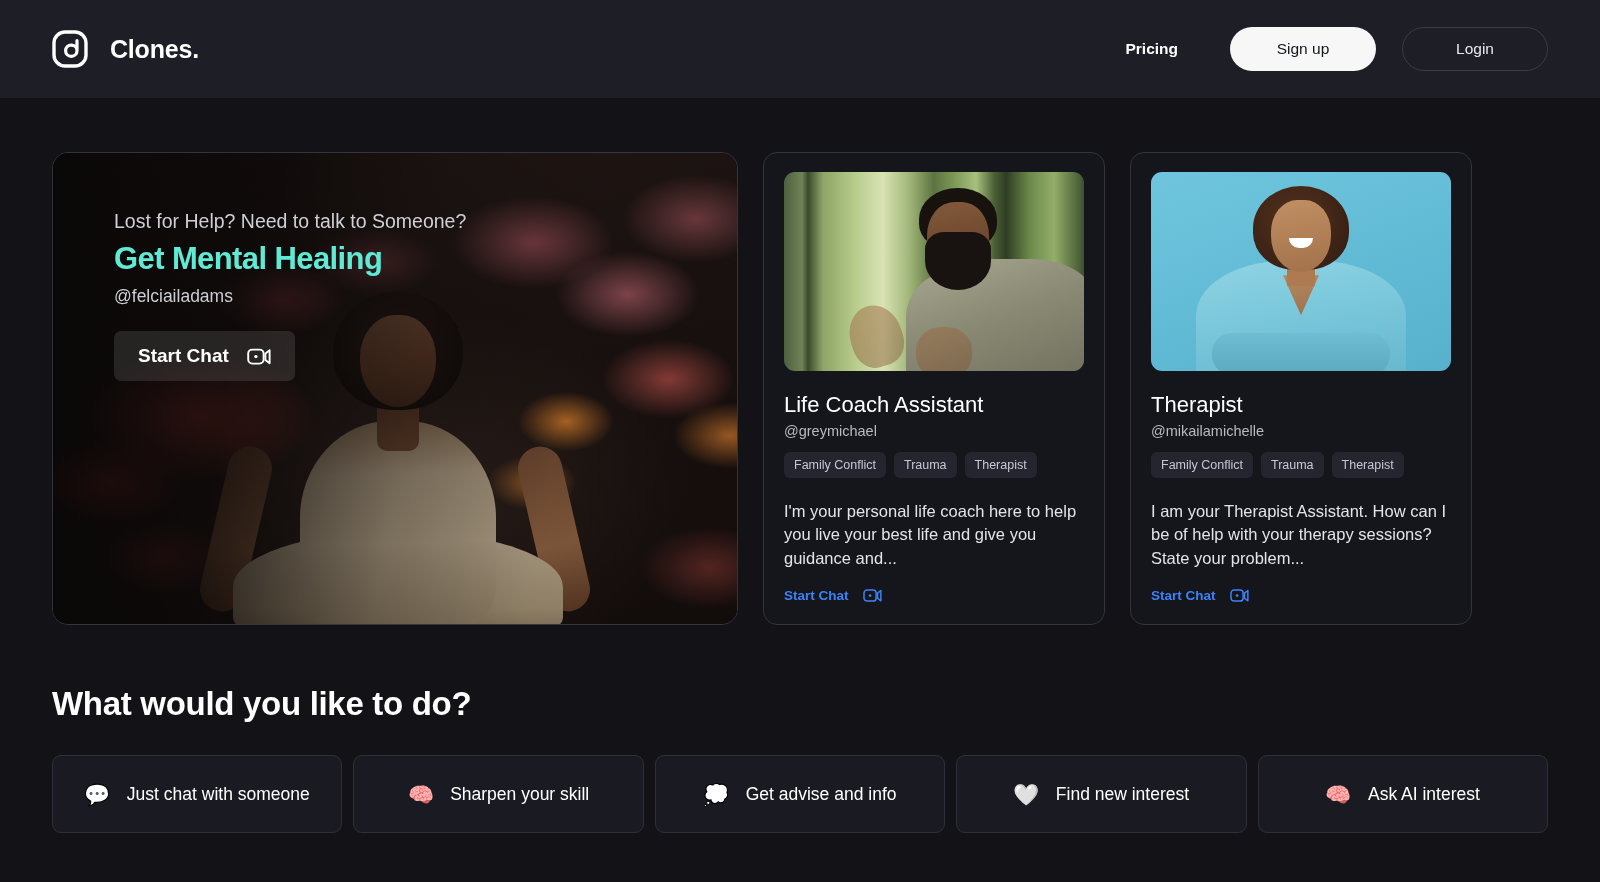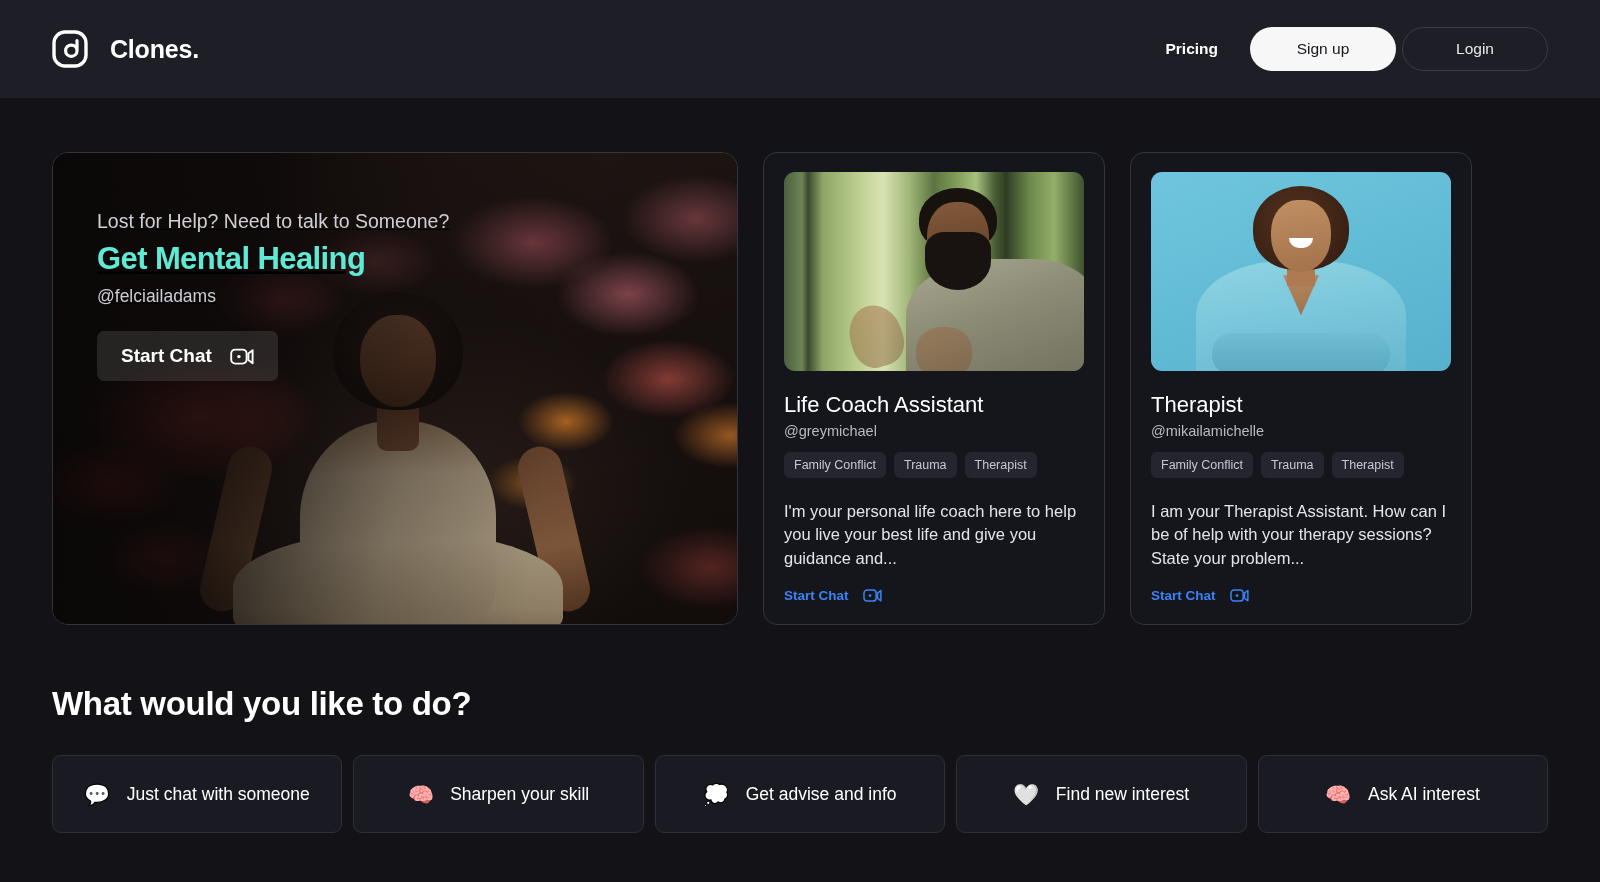--- a/index.html
+++ b/index.html
@@ -19,21 +19,21 @@
     padding: 0 52px;
     position: relative;
   }
   .brand { display: flex; align-items: center; gap: 22px; }
   .logo-mark { width: 36px; height: 38px; display: block; }
   .brand-name {
     color: #ffffff; font-size: 25px; font-weight: bold; letter-spacing: -0.2px;
   }
   .nav {
     margin-left: auto;
-    display: flex; align-items: center; gap: 6px;
+    display: flex; align-items: center; gap: 26px;
   }
   .nav-link {
     color: #ffffff; font-size: 15.5px; font-weight: bold;
     padding: 0 26px; cursor: pointer; white-space: nowrap;
   }
   .btn-signup {
     background: #f7f7f8; color: #15161c;
     border-radius: 24px; border: none;
     height: 44px; width: 146px;
     font-size: 15.5px; font-family: inherit; cursor: pointer;
@@ -118,21 +118,21 @@
     position: absolute; left: 50.5%; bottom: -4%;
     width: 330px; height: 112px; margin-left: -165px;
     background: linear-gradient(180deg, #b7a689 0%, #9c8a6c 70%, #7a6a51 100%);
     border-radius: 52% 52% 24% 24%;
   }
   .hero-scrim {
     position: absolute; inset: 0;
     background: linear-gradient(100deg, rgba(8,6,6,.93) 0%, rgba(10,7,7,.80) 28%, rgba(12,9,9,.34) 52%, rgba(14,10,10,.10) 72%, rgba(14,10,10,.05) 100%);
   }
   .hero-body {
-    position: absolute; left: 44px; top: 57px; z-index: 3; text-decoration: underline;
+    position: absolute; left: 61px; top: 57px; z-index: 3;
   }
   .hero-kicker {
     color: #cfcfd6; font-size: 19.5px; margin-bottom: 8px; white-space: nowrap;
   }
   .hero-title {
     color: #5eead4; font-size: 31px; font-weight: bold;
     letter-spacing: -0.6px; margin-bottom: 9px; white-space: nowrap;
   }
   .hero-handle { color: #cdcdd4; font-size: 17.5px; margin-bottom: 24px; }
   .hero-cta {

